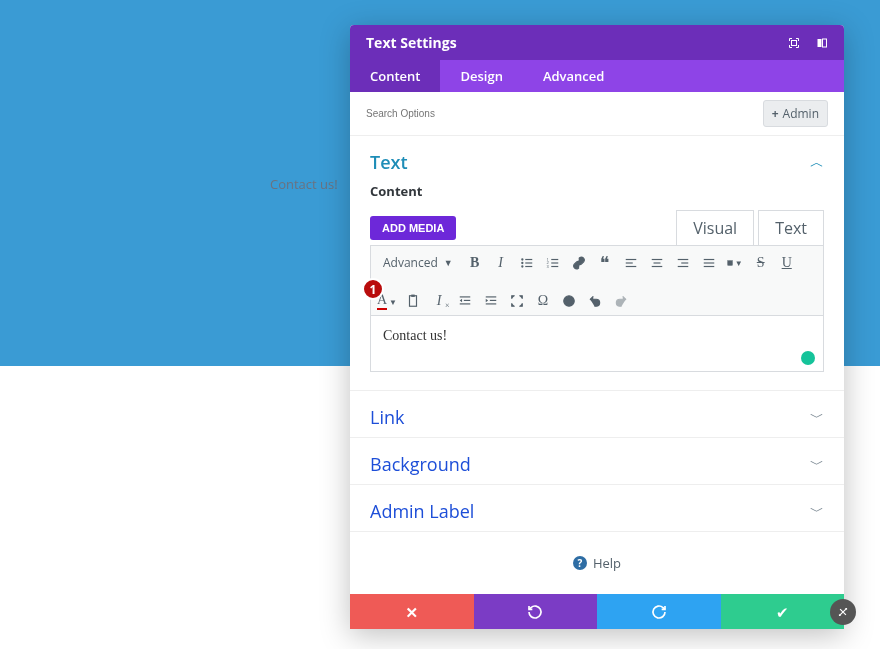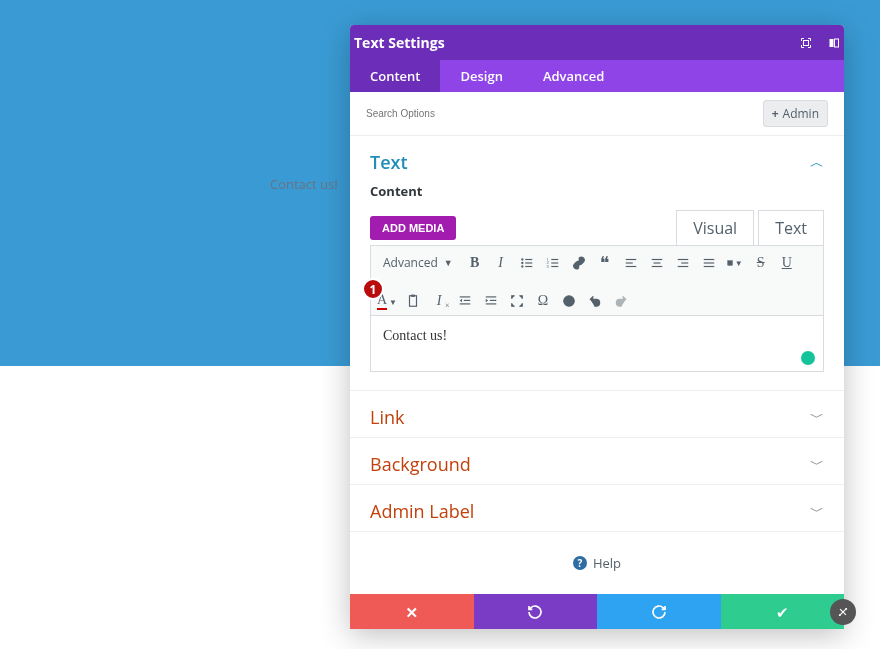--- a/index.html
+++ b/index.html
@@ -1,39 +1,39 @@
 <!DOCTYPE html>
 <html><head>
 <meta charset="utf-8">
 <style>
 * { box-sizing: border-box; margin: 0; padding: 0; }
 body { font-family: 'Open Sans', -apple-system, Helvetica, Arial, sans-serif; background: #fff; width: 880px; height: 649px; overflow: hidden; position: relative; }
 .bg-top { position: absolute; top: 0; left: 0; width: 880px; height: 366px; background: #3a9bd4; }
 .preview-text { position: absolute; left: 270px; top: 175px; font-size: 13px; color: #6b7280; }
 .modal { position: absolute; left: 350px; top: 25px; width: 494px; background: #fff; box-shadow: 0 6px 30px rgba(0,0,0,0.25); border-radius: 4px 4px 0 0; overflow: hidden; }
-.modal-header { background: #6c2eb9; height: 35px; display: flex; align-items: center; justify-content: space-between; padding: 0 4px; gap: 11px; }
+.modal-header { background: #6c2eb9; height: 35px; display: flex; align-items: center; justify-content: space-between; padding: 0 16px; gap: 11px; }
 .modal-title { color: #fff; font-weight: 700; font-size: 14px; }
 .modal-header-icons { display: flex; gap: 16px; }
 .header-icon { color: #fff; cursor: pointer; }
 .tabs { background: #8e44e7; height: 32px; display: flex; }
 .tab { padding: 0 20px; display: flex; align-items: center; color: #fff; font-size: 13px; font-weight: 600; cursor: pointer; }
 .tab.active { background: #6c2eb9; }
 .search-row { display: flex; align-items: center; justify-content: space-between; padding: 8px 16px; border-bottom: 1px solid #eee; }
 .search-input { border: none; outline: none; font-size: 10px; color: #9aa3ab; width: 200px; }
 .filter-btn { display: flex; align-items: center; gap: 4px; font-size: 12px; color: #54616b; background: #ebedef; border: 1px solid #d8dbdf; padding: 4px 8px; border-radius: 3px; cursor: pointer; }
 .section-header { display: flex; align-items: center; justify-content: space-between; padding: 14px 20px 8px; cursor: pointer; }
 .section-title-open { color: #1e8db7; font-size: 18px; font-weight: 600; }
-.section-title-closed { color: #c2410c; font-size: 18px; font-weight: 500; }
+.section-title-closed { color: #1d4ed8; font-size: 18px; font-weight: 500; }
 .chevron { font-size: 14px; }
 .chevron-open { color: #1e8db7; }
 .chevron-closed { color: #7d8a94; }
 .content-label { padding: 0 20px 10px; font-size: 13px; font-weight: 700; color: #32373c; }
 .editor-wrap { padding: 0 20px 18px; }
 .editor-top { display: flex; align-items: center; justify-content: space-between; margin-bottom: 0; }
-.add-media { background: #a21caf; color: #fff; border: none; padding: 6px 12px; font-size: 11px; font-weight: 700; border-radius: 3px; cursor: pointer; }
+.add-media { background: #6d28d9; color: #fff; border: none; padding: 6px 12px; font-size: 11px; font-weight: 700; border-radius: 3px; cursor: pointer; }
 .editor-tabs { display: flex; }
 .editor-tab { padding: 6px 16px; font-size: 16px; border: 1px solid #d8dbdf; border-bottom: none; background: #fff; cursor: pointer; color: #54616b; }
 .editor-tab + .editor-tab { margin-left: 4px; }
 .toolbar { border: 1px solid #d8dbdf; background: #f8f9f9; padding: 6px 8px; display: flex; flex-wrap: wrap; gap: 10px; align-items: center; }
 .format-select { display: flex; align-items: center; gap: 6px; font-size: 12px; color: #54616b; cursor: pointer; padding: 2px 4px; }
 .tb-icon { width: 16px; height: 16px; display: inline-flex; align-items: center; justify-content: center; font-size: 14px; color: #54616b; cursor: pointer; }
 .tb-icon svg { width: 14px; height: 14px; fill: #54616b; }
 .editor-body { border: 1px solid #d8dbdf; border-top: none; min-height: 56px; padding: 12px; font-family: Georgia, serif; font-size: 14px; color: #333; position: relative; }
 .grammarly { position: absolute; right: 8px; bottom: 6px; width: 14px; height: 14px; border-radius: 50%; background: #15c39a; }
 .badge-1 { position: absolute; left: 362px; top: 278px; width: 22px; height: 22px; border-radius: 50%; background: #b90d0d; color: #fff; font-size: 12px; font-weight: 700; display: flex; align-items: center; justify-content: center; border: 2px solid #fff; z-index: 10; }

